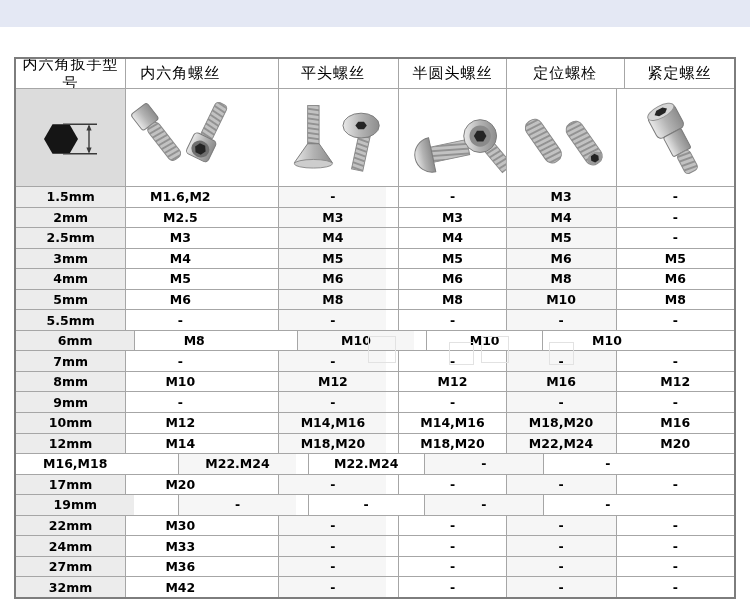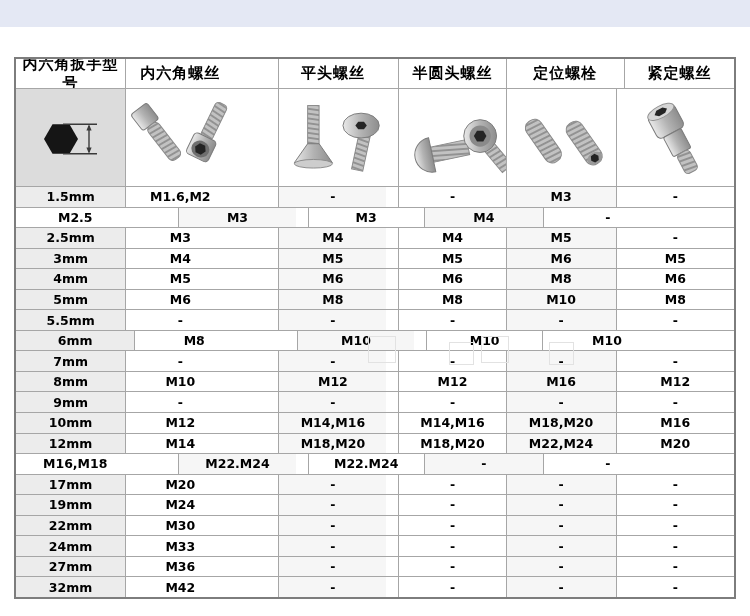--- a/index.html
+++ b/index.html
@@ -15,21 +15,21 @@
   }
   .row{display:flex;width:100%;box-sizing:border-box;border-top:1px solid #a6a6a6;}
   .row.header-row{border-top:none;}
   .cell{
     display:flex;align-items:center;justify-content:center;
     box-sizing:border-box;border-left:1px solid #a6a6a6;overflow:hidden;
     color:#000;text-align:center;
   }
   .cell:first-child{border-left:none;}
   .c0{width:16.5%;}.c1{width:16.5%;text-align:right;}.c2{width:16.3%;margin-left:44px;}.c3{width:16.2%;margin-left:12px;}.c4{width:16.6%;}.c5{width:17.9%;}
-  .header-row{height:29px;font-weight:bold;font-size:15px;letter-spacing:1px;}
+  .header-row{height:29px;font-weight:normal;font-size:15px;letter-spacing:1px;}
   .image-row{height:98px;}
   .image-row .c0{background:#dcdcdc;}
   #tbody .row{height:20.55px;font-weight:bold;font-size:12.5px;}
   #tbody .c0{background:#ececec;}
   #tbody .c2,#tbody .c4{background:#f6f6f6;}
   .wm{position:absolute;border:1px solid #e2e2e2;background:transparent;}
   svg{display:block;}
 </style>
 </head>
 <body>
@@ -152,20 +152,21 @@
   <div id="tbody">
       <div class="row">
         <div class="cell c0">1.5mm</div>
         <div class="cell c1">M1.6,M2</div>
         <div class="cell c2">-</div>
         <div class="cell c3">-</div>
         <div class="cell c4">M3</div>
         <div class="cell c5">-</div>
       </div>
       <div class="row">
+        <div class="cell c0">2mm</div>
         <div class="cell c1">M2.5</div>
         <div class="cell c2">M3</div>
         <div class="cell c3">M3</div>
         <div class="cell c4">M4</div>
         <div class="cell c5">-</div>
       </div>
       <div class="row">
         <div class="cell c0">2.5mm</div>
         <div class="cell c1">M3</div>
         <div class="cell c2">M4</div>
@@ -262,21 +263,20 @@
       <div class="row">
         <div class="cell c0">17mm</div>
         <div class="cell c1">M20</div>
         <div class="cell c2">-</div>
         <div class="cell c3">-</div>
         <div class="cell c4">-</div>
         <div class="cell c5">-</div>
       </div>
       <div class="row">
         <div class="cell c0">19mm</div>
-        <div class="cell c1">M24</div>
         <div class="cell c2">-</div>
         <div class="cell c3">-</div>
         <div class="cell c4">-</div>
         <div class="cell c5">-</div>
       </div>
       <div class="row">
         <div class="cell c0">22mm</div>
         <div class="cell c1">M30</div>
         <div class="cell c2">-</div>
         <div class="cell c3">-</div>

